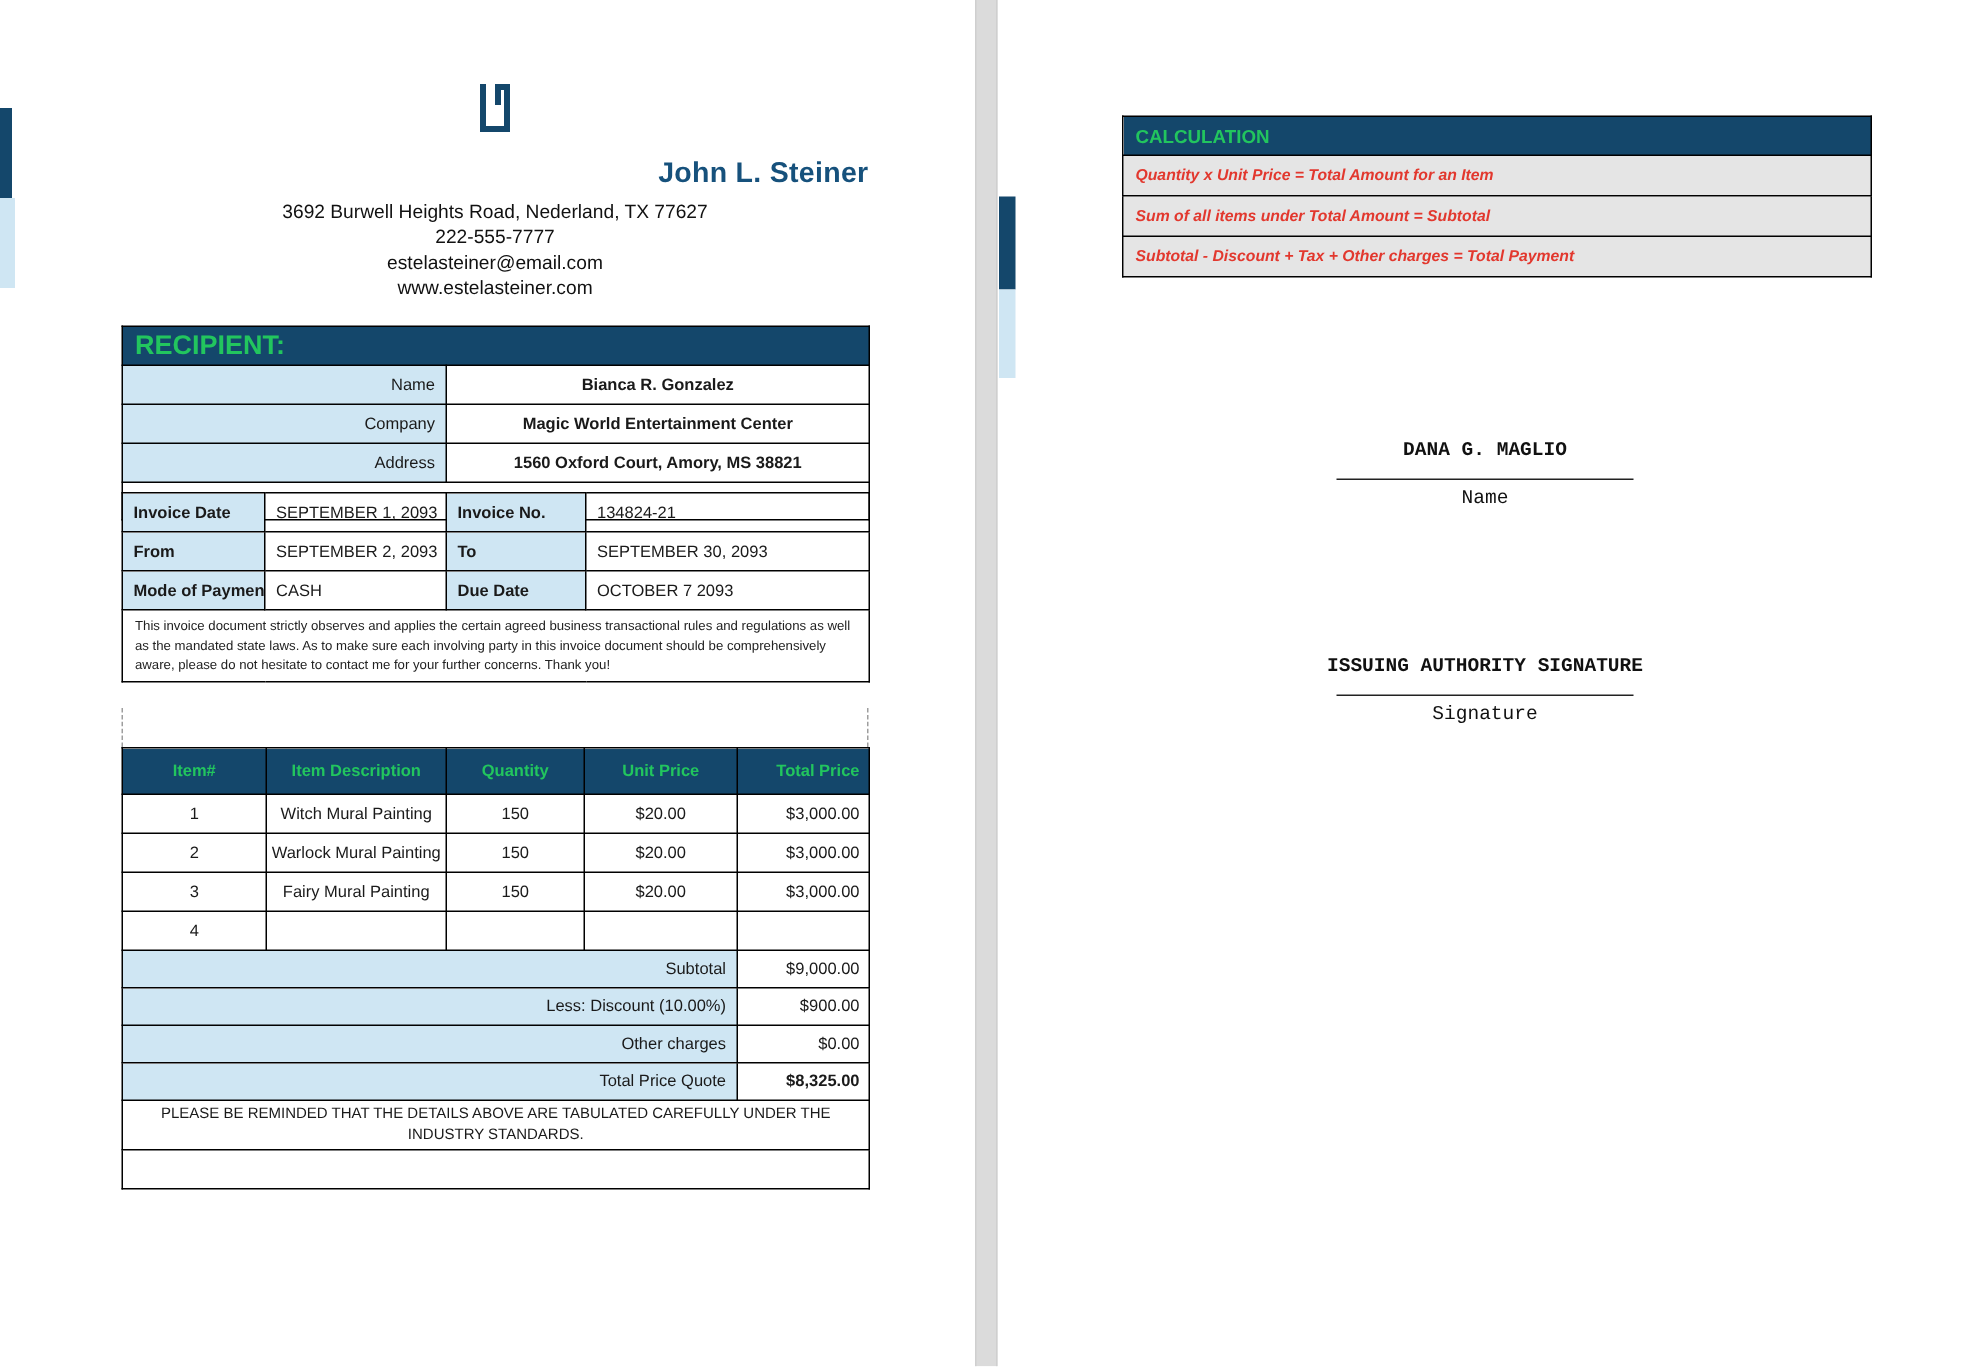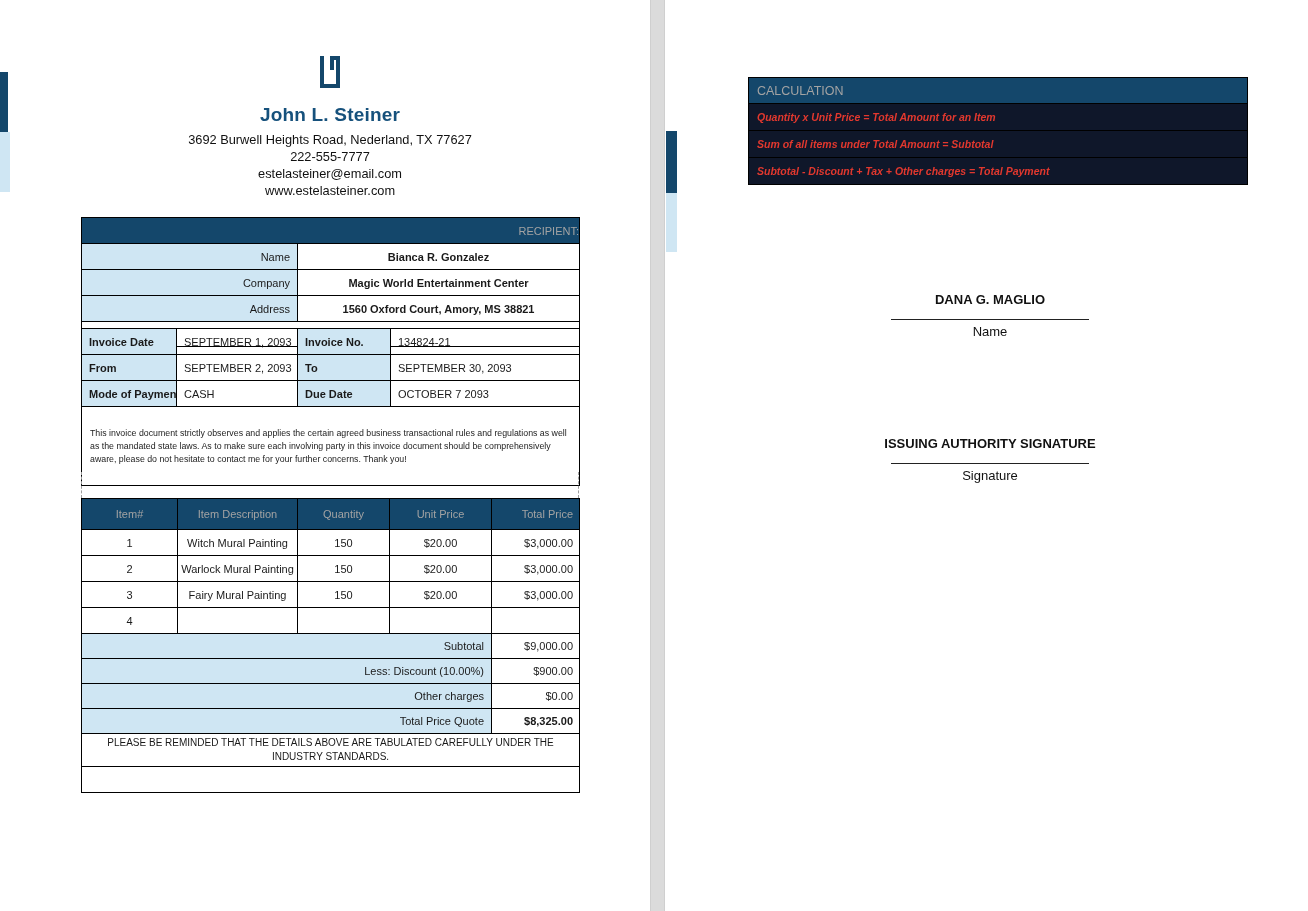--- a/index.html
+++ b/index.html
@@ -14,65 +14,65 @@
   .bar-dark { background:#14476B; }
   .bar-light { background:#CFE6F3; }
   .p1-bar-dark { left:0; top:72px; width:8px; height:60px; }
   .p1-bar-light { left:0; top:132px; width:10px; height:60px; }
   .p2-bar-dark { left:666px; top:131px; width:11px; height:62px; }
   .p2-bar-light { left:666px; top:193px; width:11px; height:59px; }
 
   
   .sender { position:absolute; left:81px; top:56px; width:498px; text-align:center; }
   .logo { display:inline-block; margin-bottom:12px; }
-  .sender-name { font-size:19px; font-weight:bold; color:#16517C; letter-spacing:0.2px; margin-bottom:5px; }
+  .sender-name { font-size:19px; font-weight:bold; color:#16517C; letter-spacing:0.2px; margin-bottom:5px;text-align:right; }
   .sender-line { font-size:12.8px; line-height:17px; color:#111; }
 
   
   table { border-collapse:collapse; table-layout:fixed; position:absolute; }
   td { border:1px solid #000; font-size:11px; vertical-align:middle; overflow:hidden; white-space:nowrap; }
-  .hdr-row td { background:#14476B; color:#a3a3a3; font-weight:normal; border:1px solid #000; }
+  .hdr-row td { background:#14476B; color:#22c55e; font-weight:bold; border:1px solid #000; }
   .lbl { background:#CFE6F3; }
 
   
   .t-recipient { left:81px; top:217px; width:498px; }
   .t-recipient td { height:26px; }
-  .t-recipient .hdr-row td { font-size:11px; padding-left:8px; text-align:right; height:26px; }
+  .t-recipient .hdr-row td { font-size:18px; padding-left:8px; text-align:left; height:26px; }
   .t-recipient .lbl { text-align:right; padding-right:7px; }
   .t-recipient .val { text-align:center; font-weight:bold; font-size:11px; }
   .t-recipient .empty-row td { height:25px; background:#fff; }
 
   
   .t-details { left:81px; top:328px; width:498px; }
   .t-details td { height:26px; padding-left:7px; text-align:left; }
   .t-details .lbl { font-weight:bold; }
-  .t-details .note-cell { height:48px; font-size:8.8px; line-height:1.45; white-space:normal; padding:20px 8px; color:#222; font-weight:normal; }
+  .t-details .note-cell { height:48px; font-size:8.8px; line-height:1.45; white-space:normal; padding:4px 8px; color:#222; font-weight:normal; }
 
   
   .dash-gap { position:absolute; left:81px; top:472px; width:498px; height:26px; border-left:1px dashed #9e9e9e; border-right:1px dashed #9e9e9e; }
 
   
   .t-items { left:81px; top:498px; width:498px; }
   .t-items td { height:26px; text-align:center; }
   .t-items .hdr-row td { font-size:11px; height:31px; }
   .t-items .hdr-right { text-align:right; padding-right:6px; }
   .t-items .price { text-align:right; padding-right:6px; }
   .t-items .tot-lbl { text-align:right; padding-right:7px; height:25px; }
   .t-items .tot-val { text-align:right; padding-right:6px; height:25px; }
   .t-items .bold { font-weight:bold; }
   .t-items .reminder-cell { height:33px; white-space:normal; font-size:10px; line-height:14px; text-align:center; padding:2px 10px; }
   .t-items .empty-row td { height:26px; }
 
   
   .t-calc { left:748px; top:77px; width:499px; }
   .t-calc .hdr-row td { font-size:12.5px; padding-left:8px; text-align:left; height:26px; }
-  .t-calc .formula { height:27px; text-align:left; padding-left:8px; font-size:10.5px; font-style:italic; font-weight:bold; color:#E2382E; background:#0f172a; }
-
-  
-  .sig-block { position:absolute; width:220px; text-align:center; }
+  .t-calc .formula { height:27px; text-align:left; padding-left:8px; font-size:10.5px; font-style:italic; font-weight:bold; color:#E2382E; background:#e5e5e5; }
+
+  
+  .sig-block { position:absolute; width:220px; text-align:center;font-family:Liberation Mono, monospace; }
   .sig-name { left:880px; top:292px; }
   .sig-auth { left:880px; top:436px;text-align:center; }
   .sig-title { font-size:13px; font-weight:bold; color:#111; }
   .sig-line { width:198px; margin:12px auto 0 auto; border-bottom:1.5px solid #222; height:1px; }
   .sig-label { font-size:13px; margin-top:4px; color:#111; }
 </style>
 </head>
 <body>
 
 <div class="stage">

